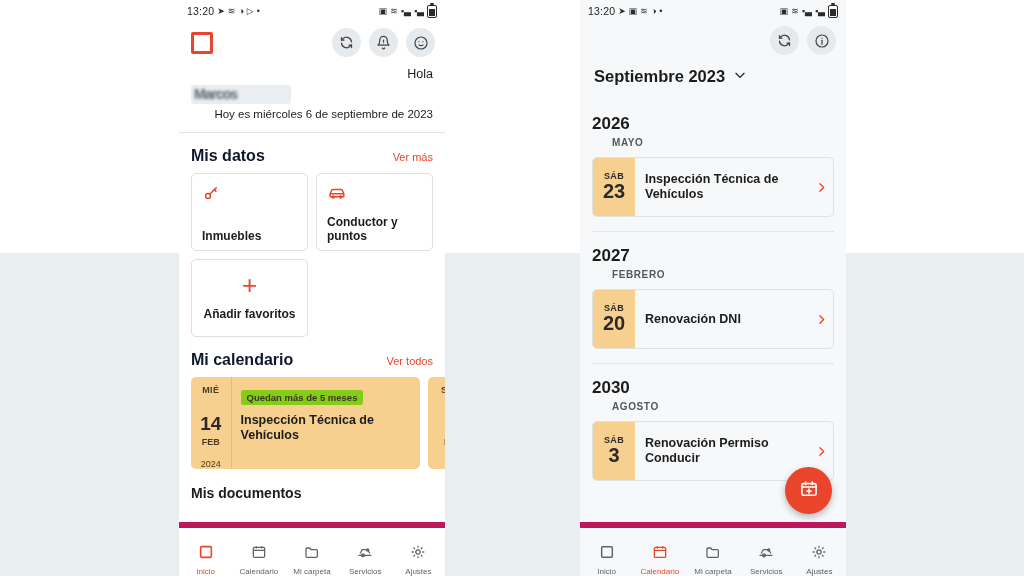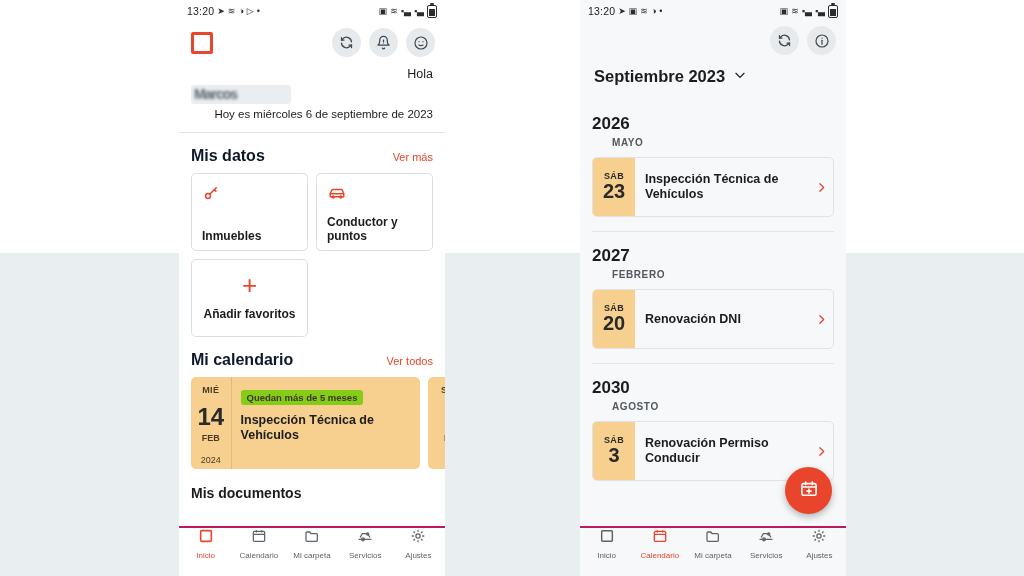--- a/index.html
+++ b/index.html
@@ -196,21 +196,21 @@
   .cal-card.next { width: 70px; }
   .cal-date {
     width: 46px;
     padding: 8px 0 0 0;
     text-align: center;
     color: #4a3c21;
     border-right: 1px solid #e3bb78;
     box-sizing: border-box;
   }
   .cal-dow { font-size: 9px; font-weight: bold; letter-spacing: .4px; }
-  .cal-day { font-size: 24px; font-weight: bold; margin-top: 8px; color:#2a2a2a;}
+  .cal-day { font-size: 19px; font-weight: bold; margin-top: 18px; color:#2a2a2a;}
   .cal-mon { font-size: 9px; font-weight: bold; margin-top: 2px; }
   .cal-yr  { font-size: 9px; margin-top: 12px; }
   .cal-body { padding: 10px 8px 0 9px; }
   .cal-badge {
     display: inline-block;
     background: #84cc16;
     border-radius: 3px;
     padding: 2px 6px;
     font-size: 9.5px;
     font-weight: bold;
@@ -303,23 +303,23 @@
     justify-content: center;
     box-shadow: 0 3px 7px rgba(0,0,0,.28);
   }
 
   
   .bottomnav {
     position: absolute;
     left: 0; right: 0; bottom: 0;
     height: 48px;
     background: #ffffff;
-    border-top: 2px solid #be185d;
-    display: flex;
-    align-items: flex-start;
+    border-top: 6px solid #be185d;
+    display: flex;
+    align-items: flex-end;
   }
   .bottomnav.alt { background: #f7f8f9; }
   .nav-item {
     flex: 1;
     display: flex;
     flex-direction: column;
     align-items: center;
     gap: 3px;
     color: #5e6368;
   }

